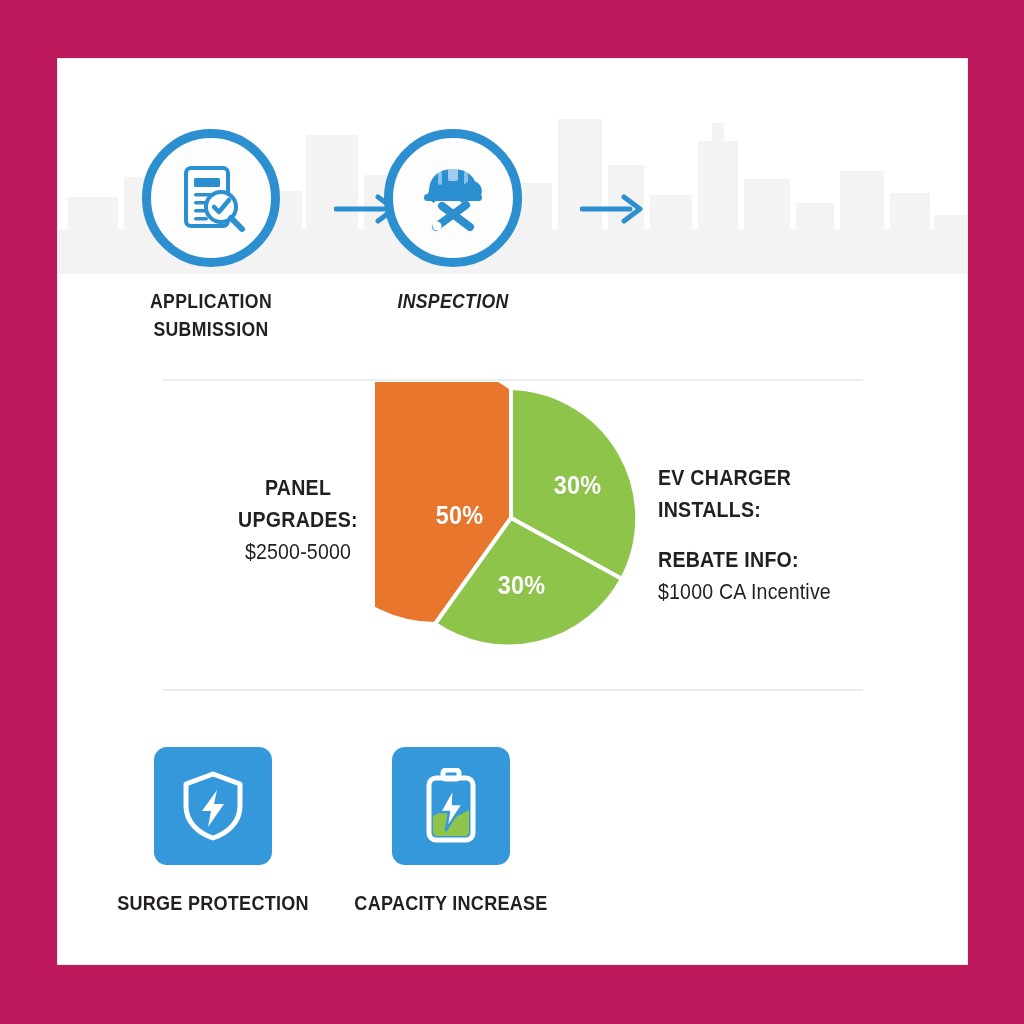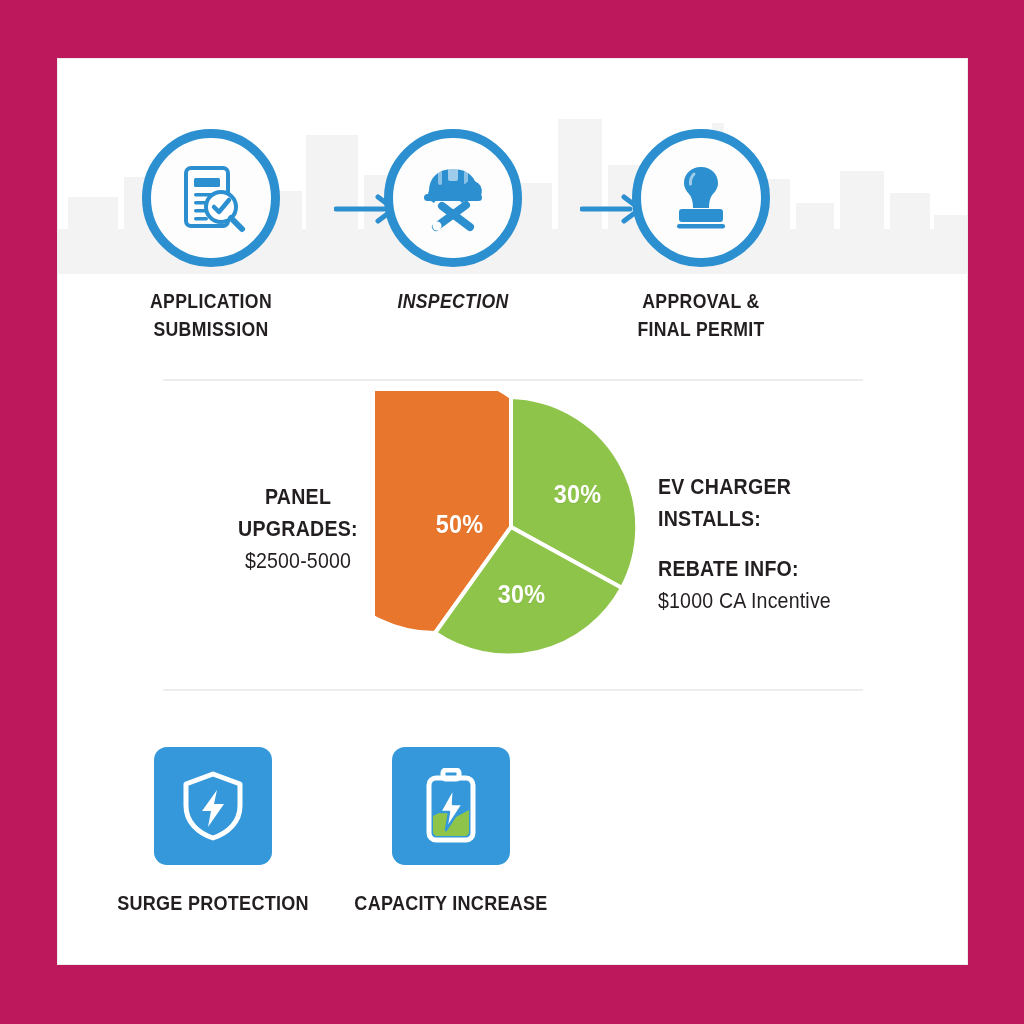--- a/index.html
+++ b/index.html
@@ -100,21 +100,21 @@
     width: 700px;
     height: 2px;
     background: #ededed;
   }
   #divider-1 { top: 320px; }
   #divider-2 { top: 630px; }
 
   
   #pie-section {
     position: absolute;
-    left: 0; top: 324px;
+    left: 0; top: 315px;
     width: 911px;
     height: 300px;
   }
 
   #pie-wrap {
     position: absolute;
     left: 317px;
     top: 8px;
     width: 272px;
     height: 272px;
@@ -302,37 +302,20 @@
         <div class="step-label">INSPECTION</div>
       </div>
 
       <div class="arrow" id="arrow-1">
         <svg width="66" height="30" viewBox="0 0 66 30">
           <line x1="2" y1="15" x2="50" y2="15" stroke="#2B8FD0" stroke-width="5" stroke-linecap="round"></line>
           <path d="M44 3 L60 15 L44 27" fill="none" stroke="#2B8FD0" stroke-width="5" stroke-linecap="round" stroke-linejoin="round"></path>
         </svg>
       </div>
 
-      <div class="step" id="step-2">
-        <div class="step-circle">
-          <span>
-            <svg width="74" height="74" viewBox="0 0 74 74">
-              <g fill="#2B8FD0">
-                <path d="M37 6 C27 6 20 13 20 22 C20 29 25 32 27 36 C28.5 39 29 43 29 47 L45 47
-                         C45 43 45.5 39 47 36 C49 32 54 29 54 22 C54 13 47 6 37 6 Z"></path>
-                <rect x="15" y="48" width="44" height="13" rx="3"></rect>
-                <rect x="13" y="63" width="48" height="4.5" rx="2.2"></rect>
-              </g>
-              <path d="M30 13 C27 16 26 19 26.5 23" fill="none" stroke="#ffffff" stroke-width="3" stroke-linecap="round" opacity="0.55"></path>
-            </svg>
-          </span>
-        </div>
-        <div class="step-label">APPROVAL &amp;
-FINAL PERMIT</div>
-      </div>
     </div>
 
     <div class="divider" id="divider-1"></div>
 
     <div id="pie-section">
 
       <div class="pie-note" id="pie-note-left">
         <div class="note-strong">PANEL UPGRADES:</div>
         <div class="note-plain">$2500-5000</div>
       </div>

